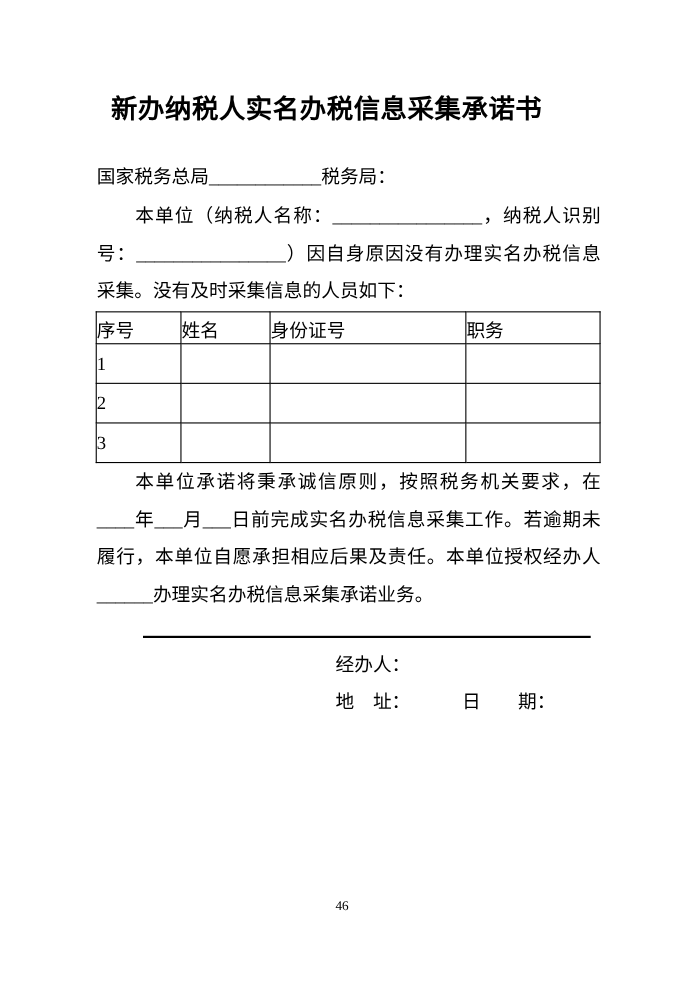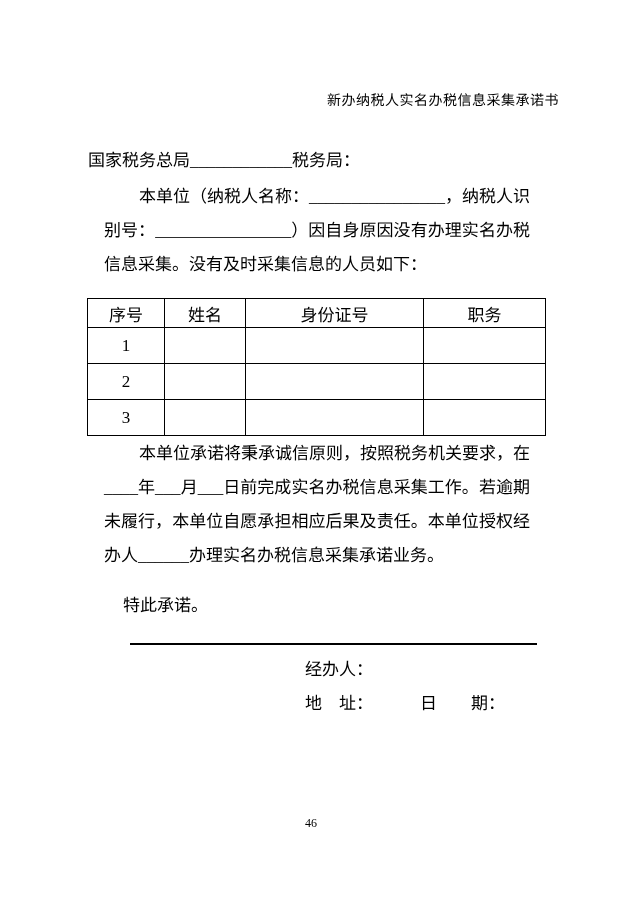--- a/index.html
+++ b/index.html
@@ -14,49 +14,49 @@
     padding: 84px 88px 0 88px;
     font-family: "Liberation Serif", "DejaVu Serif", serif;
     font-size: 17px;
     overflow: hidden;
   }
   .title {
     margin: 0;
     position: relative;
     left: 13px;
     font-family: "Liberation Sans", "DejaVu Sans", sans-serif;
-    font-weight: normal;
-    font-size: 14px;
+    font-weight: bold;
+    font-size: 24px;
     line-height: 32px;
-    text-align: right;
+    text-align: left;
     letter-spacing: 0.5px;
   }
   .salutation {
     margin: 28px 0 0 0;
     line-height: 34px;
     white-space: nowrap;
   }
   .para {
-    margin: 16px;
+    margin: 0;
     line-height: 34px;
     text-align: justify;
     text-indent: 35px;
   }
   .para-intro { margin-top: 2px; }
   .para-commitment { margin-top: 1px; }
   table.personnel {
     border-collapse: collapse;
     width: 458px;
     margin: 1px 0 0 -1px;
     table-layout: fixed;
   }
   table.personnel th, table.personnel td {
     border: 1px solid #000000;
     font-weight: normal;
-    text-align: center;
+    text-align: left;
     vertical-align: middle;
     font-size: 17px;
     padding: 0;
   }
   table.personnel th { height: 29px; }
   table.personnel td { height: 36px; }
   col.c-serial { width: 77px; }
   col.c-name { width: 81px; }
   col.c-id { width: 178px; }
   col.c-pos { width: 122px; }
@@ -136,21 +136,20 @@
         <td>3</td>
         <td></td>
         <td></td>
         <td></td>
       </tr>
     </tbody>
   </table>
 
   <p class="para para-commitment">本单位承诺将秉承诚信原则，按照税务机关要求，在____年___月___日前完成实名办税信息采集工作。若逾期未履行，本单位自愿承担相应后果及责任。本单位授权经办人______办理实名办税信息采集承诺业务。</p>
 
-  <p class="closing">特此承诺。</p>
 
 
   <hr class="tear-line">
 
 
   <div class="footer-rows">
     <div class="footer-row">
       <span class="lbl-left">经办人：</span>
     </div>
     <div class="footer-row">

